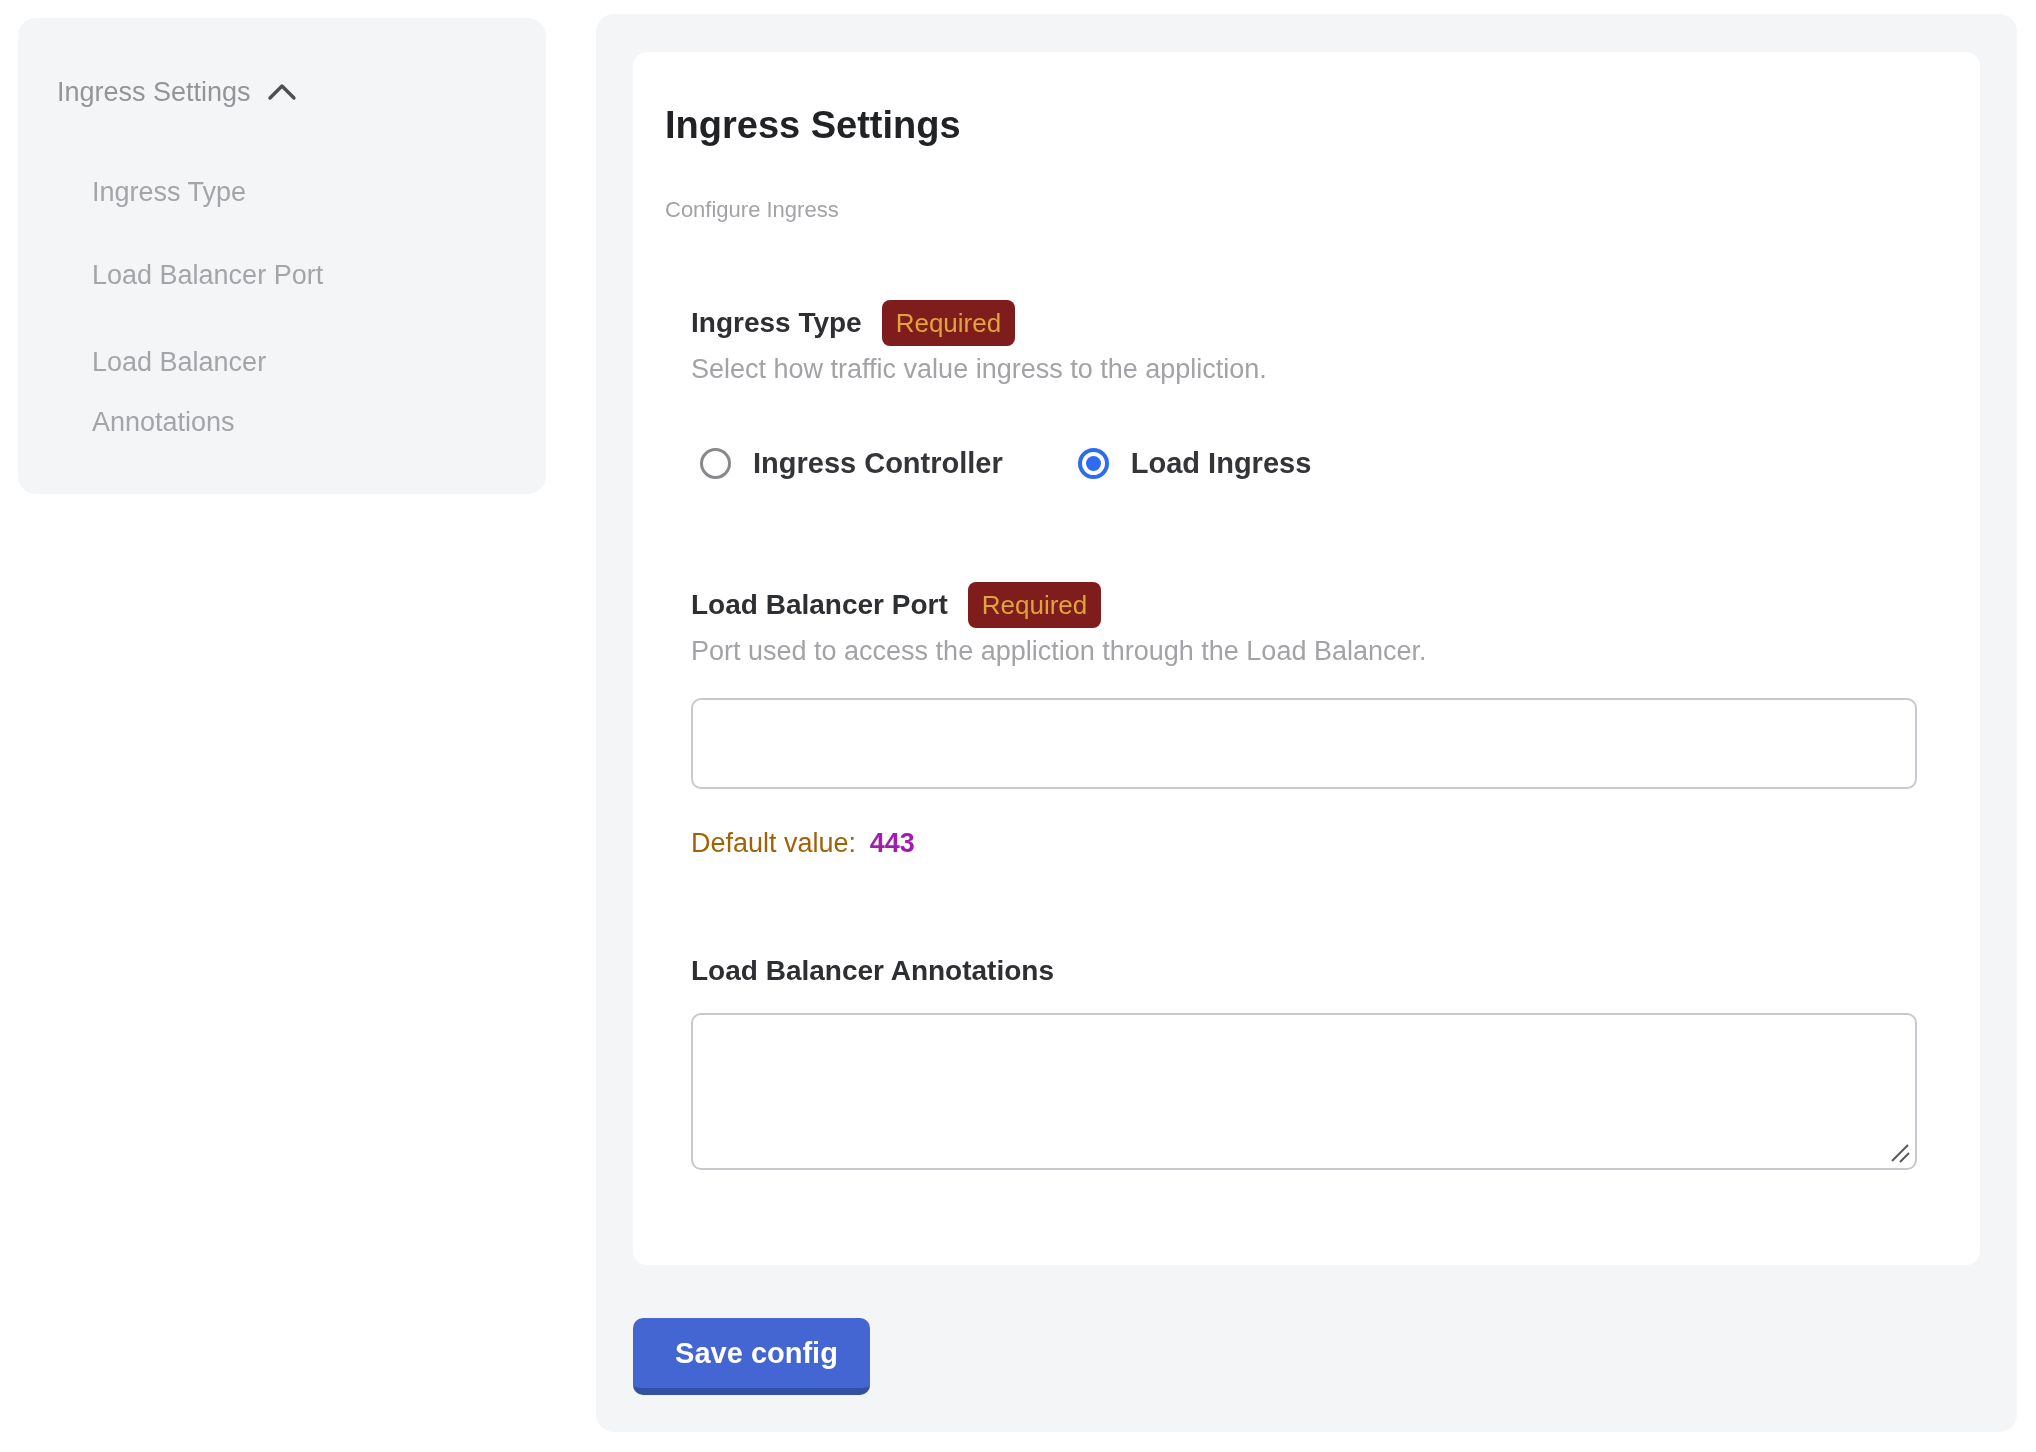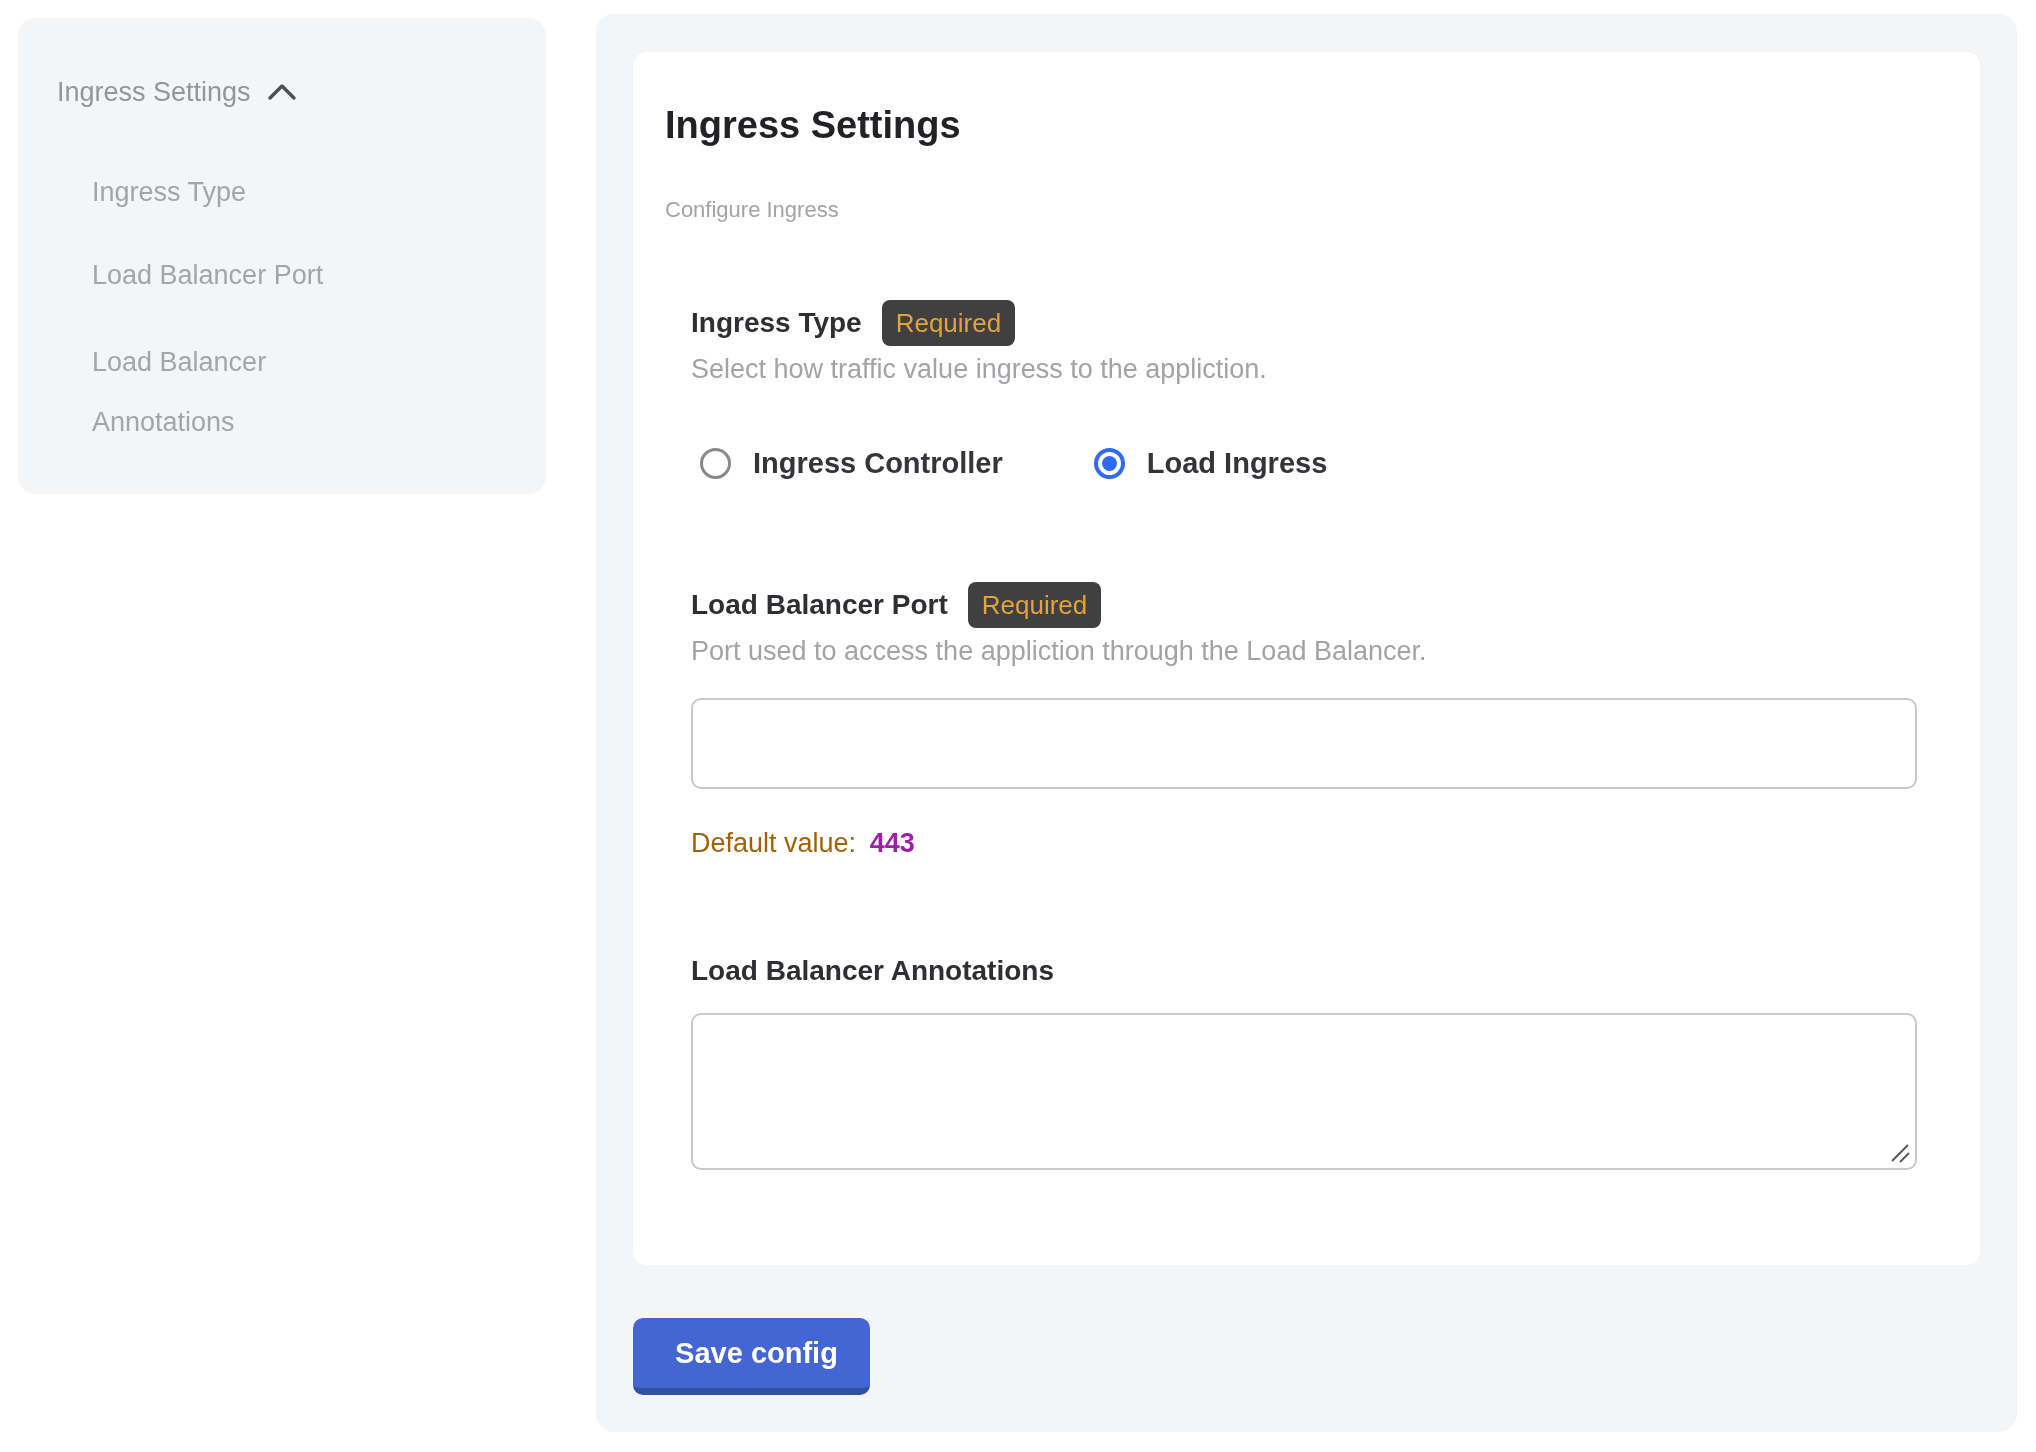--- a/index.html
+++ b/index.html
@@ -21,26 +21,26 @@
   .main { position:absolute; left:596px; top:14px; width:1421px; height:1418px;
           background:#f4f5f7; border-radius:18px; }
   .card { position:absolute; left:37px; top:38px; width:1347px; height:1213px;
           background:#ffffff; border-radius:14px; padding:50px 63px 0 32px; }
   .card h1 { font-size:38px; font-weight:700; color:#212225; line-height:46px; }
   .subtitle { margin-top:44px; font-size:22px; color:#a2a3a6; line-height:36px; }
   .sections { margin-left:26px; }
   .sec-1 { margin-top:72px; } .sec-2 { margin-top:102px; } .sec-3 { margin-top:89px; }
   .heading-row { display:flex; align-items:center; gap:20px; }
   .heading-row h2 { font-size:28px; font-weight:600; color:#2e2f32; line-height:42px; }
-  .badge { background:#404040; color:#e1a33c; font-size:26px; line-height:26px;
+  .badge { background:#7f1d1d; color:#e1a33c; font-size:26px; line-height:26px;
            padding:10px 14px; border-radius:8px; }
   .desc { margin-top:5px; font-size:27px; color:#a2a3a6; line-height:36px; }
 
   
-  .radio-row { margin-top:60px; display:flex; align-items:center;gap:16px; }
+  .radio-row { margin-top:60px; display:flex; align-items:center; }
   .radio-opt { display:flex; align-items:center; cursor:pointer; }
   .radio-opt + .radio-opt { margin-left:66px; }
   .radio-circle { width:31px; height:31px; border-radius:50%; margin:0 22px 0 9px;
                   border:3px solid #87898c; background:#fff; flex:0 0 auto;
                   display:flex; align-items:center; justify-content:center; }
   .radio-circle.selected { border:4px solid #2e6bf0; }
   .radio-dot { width:15px; height:15px; border-radius:50%; background:#2e6bf0; }
   .radio-label { font-size:29px; font-weight:600; color:#333538; }
 
   

